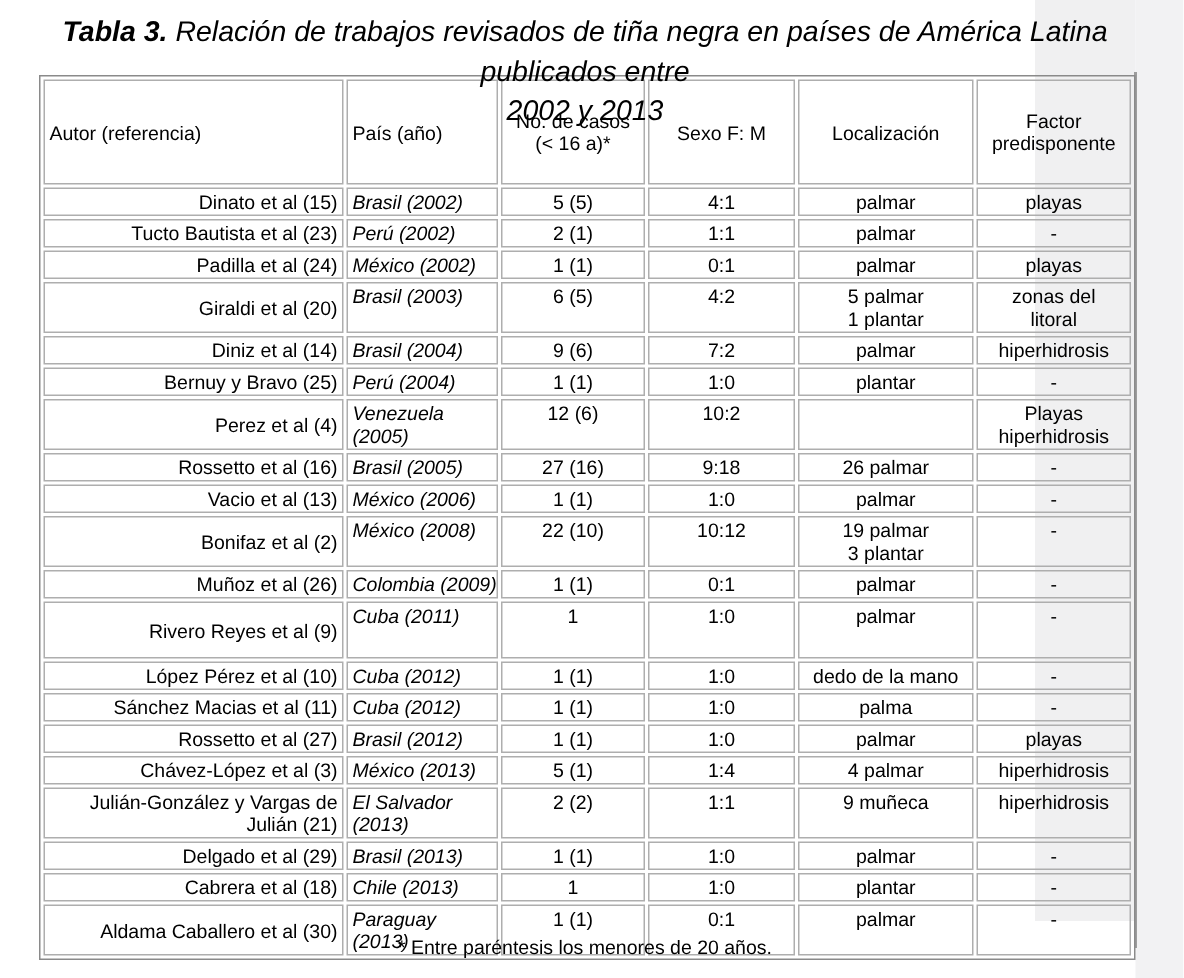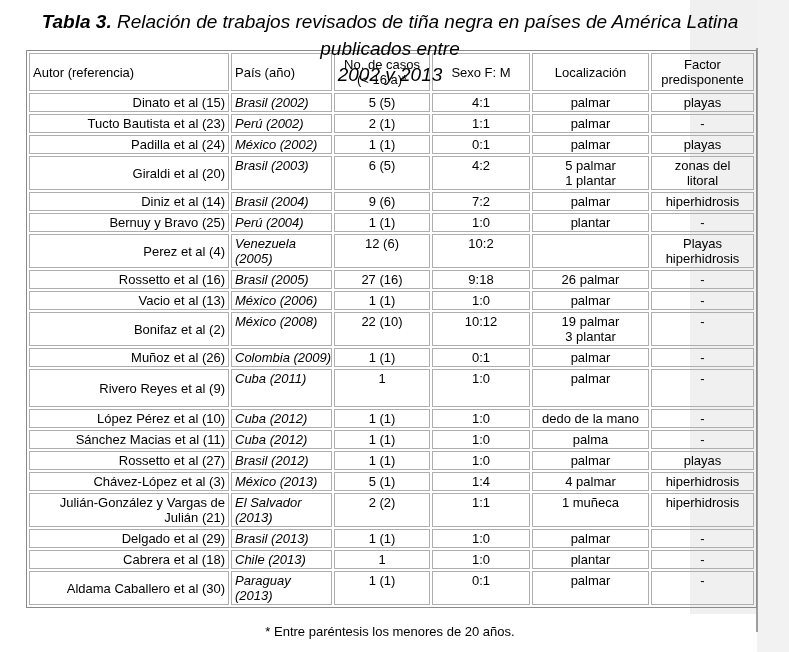--- a/index.html
+++ b/index.html
@@ -41,21 +41,21 @@
   th, td {
     border:1px solid #aeaeae;
     font-size:13px; line-height:15px;
     padding:1px 3px;
     white-space:pre-line;
     overflow:hidden;
     background:transparent;
   }
   th {
     font-weight:normal; text-align:center; vertical-align:middle;
-    padding:3px 3px;
+    padding:19px 3px;
     margin-left:15px;
   }
   th.a-left { text-align:left; }
   td { vertical-align:top; text-align:center; }
   td.c0 { text-align:right; vertical-align:middle; }
   td.c1 { text-align:left;font-style:italic; }
   td.clip { white-space:nowrap; }
   tr.tall td { height:34px; }
   .footnote {
     position:absolute; top:624px; left:0; width:780px;
@@ -226,21 +226,21 @@
     <td>1:4</td>
     <td>4 palmar</td>
     <td>hiperhidrosis</td>
   </tr>
       <tr>
     <td class="c0">Julián-González y Vargas de Julián (21)</td>
     <td class="c1">El Salvador
 (2013)</td>
     <td>2 (2)</td>
     <td>1:1</td>
-    <td>1 muñeca</td>
+    <td>9 muñeca</td>
     <td>hiperhidrosis</td>
   </tr>
       <tr>
     <td class="c0">Delgado et al (29)</td>
     <td class="c1">Brasil (2013)</td>
     <td>1 (1)</td>
     <td>1:0</td>
     <td>palmar</td>
     <td>-</td>
   </tr>

